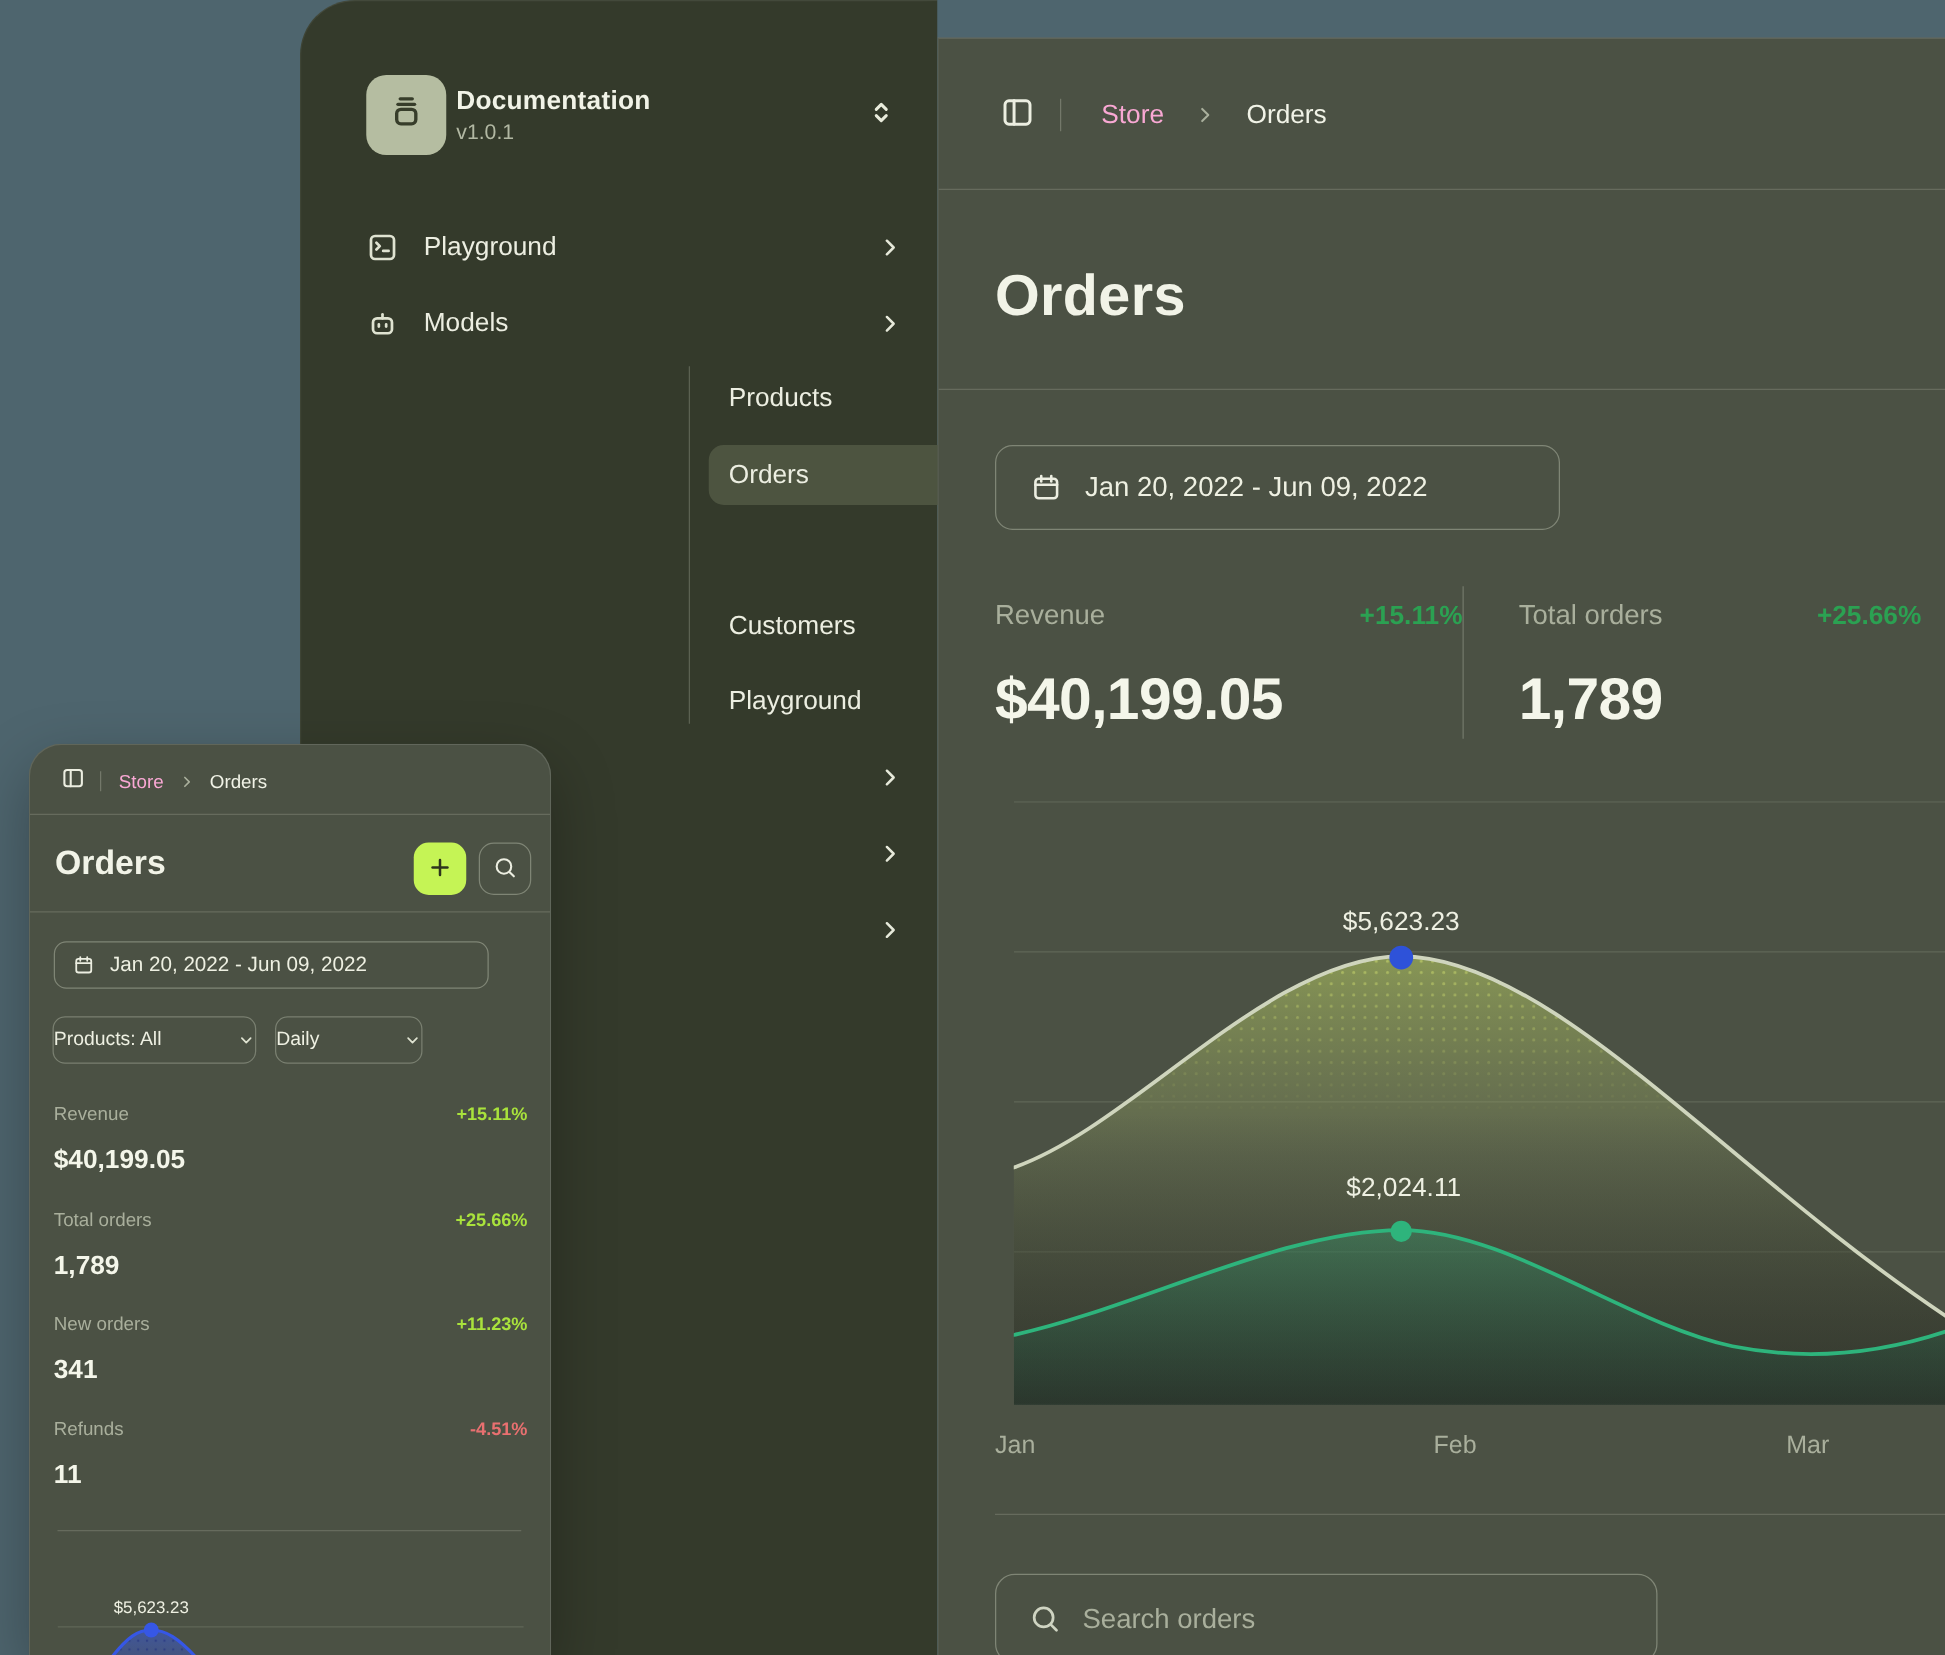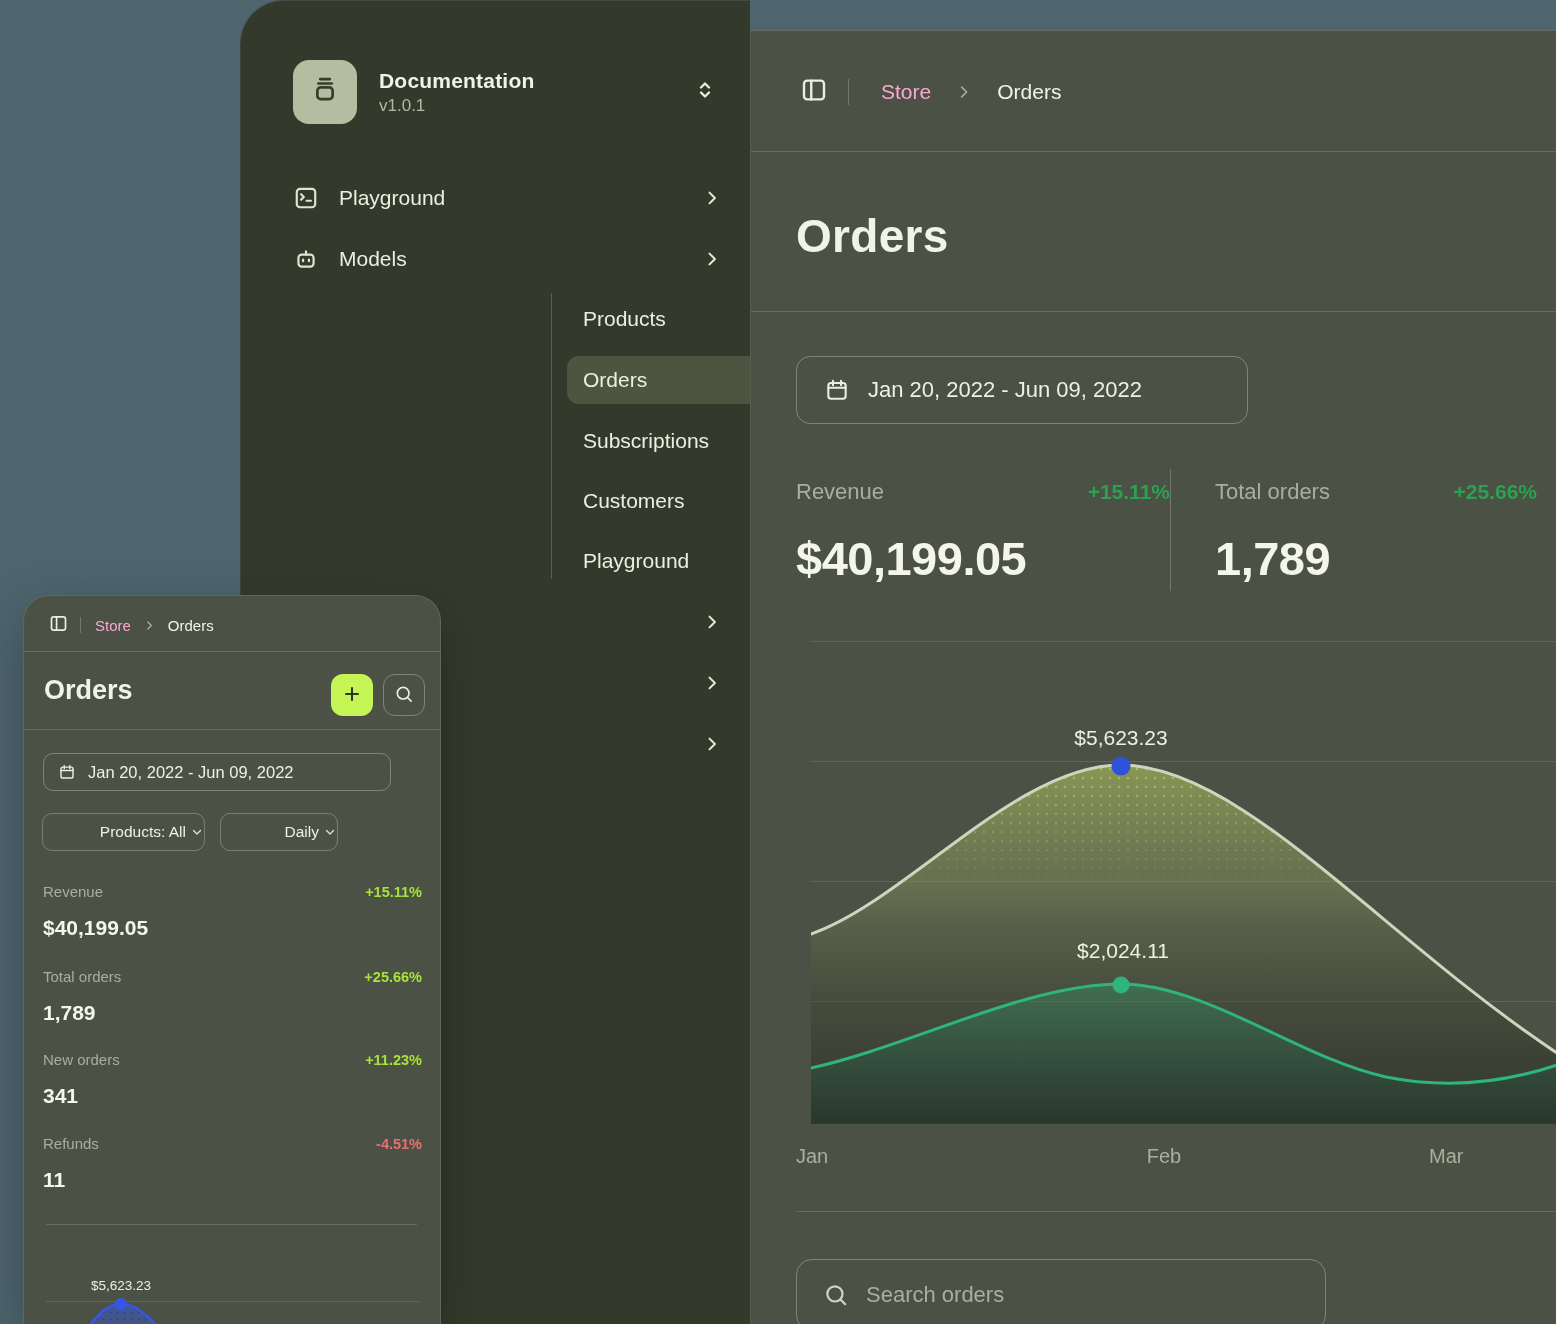--- a/index.html
+++ b/index.html
@@ -18,21 +18,21 @@
     background:#343a2b; border-top-left-radius:44px;
     border-top:1px solid rgba(255,255,255,.08);
     border-left:1px solid rgba(255,255,255,.05);
     z-index:1;
   }
   .side-header { position:absolute; left:52px; right:28px; top:58px; height:66px; display:flex; align-items:center; }
   .app-tile {
     width:64px; height:64px; border-radius:16px; background:#b5bda1;
     display:flex; align-items:center; justify-content:center; color:#373d2a; flex:0 0 auto;
   }
-  .app-meta { margin-left:22px; flex:1; }
+  .app-meta { margin-left:8px; flex:1; }
   .app-name { font-size:21px; font-weight:bold; color:#f1f3e7; letter-spacing:.2px; }
   .app-version { font-size:17px; color:#b2b8a3; margin-top:3px; }
   .unfold-btn { width:34px; height:34px; display:flex; align-items:center; justify-content:center; color:#e9ecdc; cursor:pointer; }
 
   .nav-item {
     position:absolute; left:52px; right:28px; height:44px;
     display:flex; align-items:center; color:#eceee1; font-size:21px; cursor:pointer;
   }
   .nav-item .nicon { width:26px; height:26px; margin-right:20px; color:#dfe3d1; display:flex; align-items:center; }
   .nav-item .spacer { flex:1; }
@@ -123,21 +123,21 @@
   .icon-btn-outline {
     position:absolute; left:359px; top:78px; width:42px; height:42px; border-radius:12px;
     background:transparent; border:1.5px solid rgba(230,235,215,.34); color:#eceee1;
     display:flex; align-items:center; justify-content:center; cursor:pointer;
   }
   .date-btn.mini { left:19px; top:157px; width:348px; height:38px; border-radius:10px; padding-left:14px; font-size:16.5px; }
   .date-btn.mini .cal { margin-right:12px; }
   .pill {
     position:absolute; top:217px; height:38px; border-radius:10px;
     border:1.5px solid rgba(230,235,215,.30); color:#eef0e2; background:transparent;
-    display:flex; align-items:center; justify-content:flex-end; gap:4px; font-size:15.5px; cursor:pointer;
+    display:flex; align-items:center; justify-content:space-between; gap:24px; font-size:15.5px; cursor:pointer;
   }
   .pill .pchev { display:flex; align-items:center; color:#dfe3d1; }
   .pill-products { left:18px; width:163px; }
   .pill-interval { left:196px; width:118px; }
 
   .mini-stat { position:absolute; left:19px; right:18px; height:62px; }
   .mini-stat .row1 { display:flex; justify-content:space-between; align-items:baseline; }
   .mini-stat .lbl { font-size:15px; color:#a9af9c; }
   .mini-stat .dlt { font-size:14.5px; font-weight:bold; }
   .dlt.up { color:#a9e23c; }
@@ -212,23 +212,20 @@
       </span>
     </div>
 
     <div class="tree-line"></div>
 
     <div class="sub-item" style="top:294px;">
       <span>Products</span>
     </div>
     <div class="sub-item active" style="top:355px;">
       <span>Orders</span>
-    </div>
-    <div class="sub-item" style="top:416px;">
-      <span>Subscriptions</span>
     </div>
     <div class="sub-item" style="top:476px;">
       <span>Customers</span>
     </div>
     <div class="sub-item" style="top:536px;">
       <span>Playground</span>
     </div>
 
     <div class="hidden-row" style="top:601px;">
       <span class="chev">

